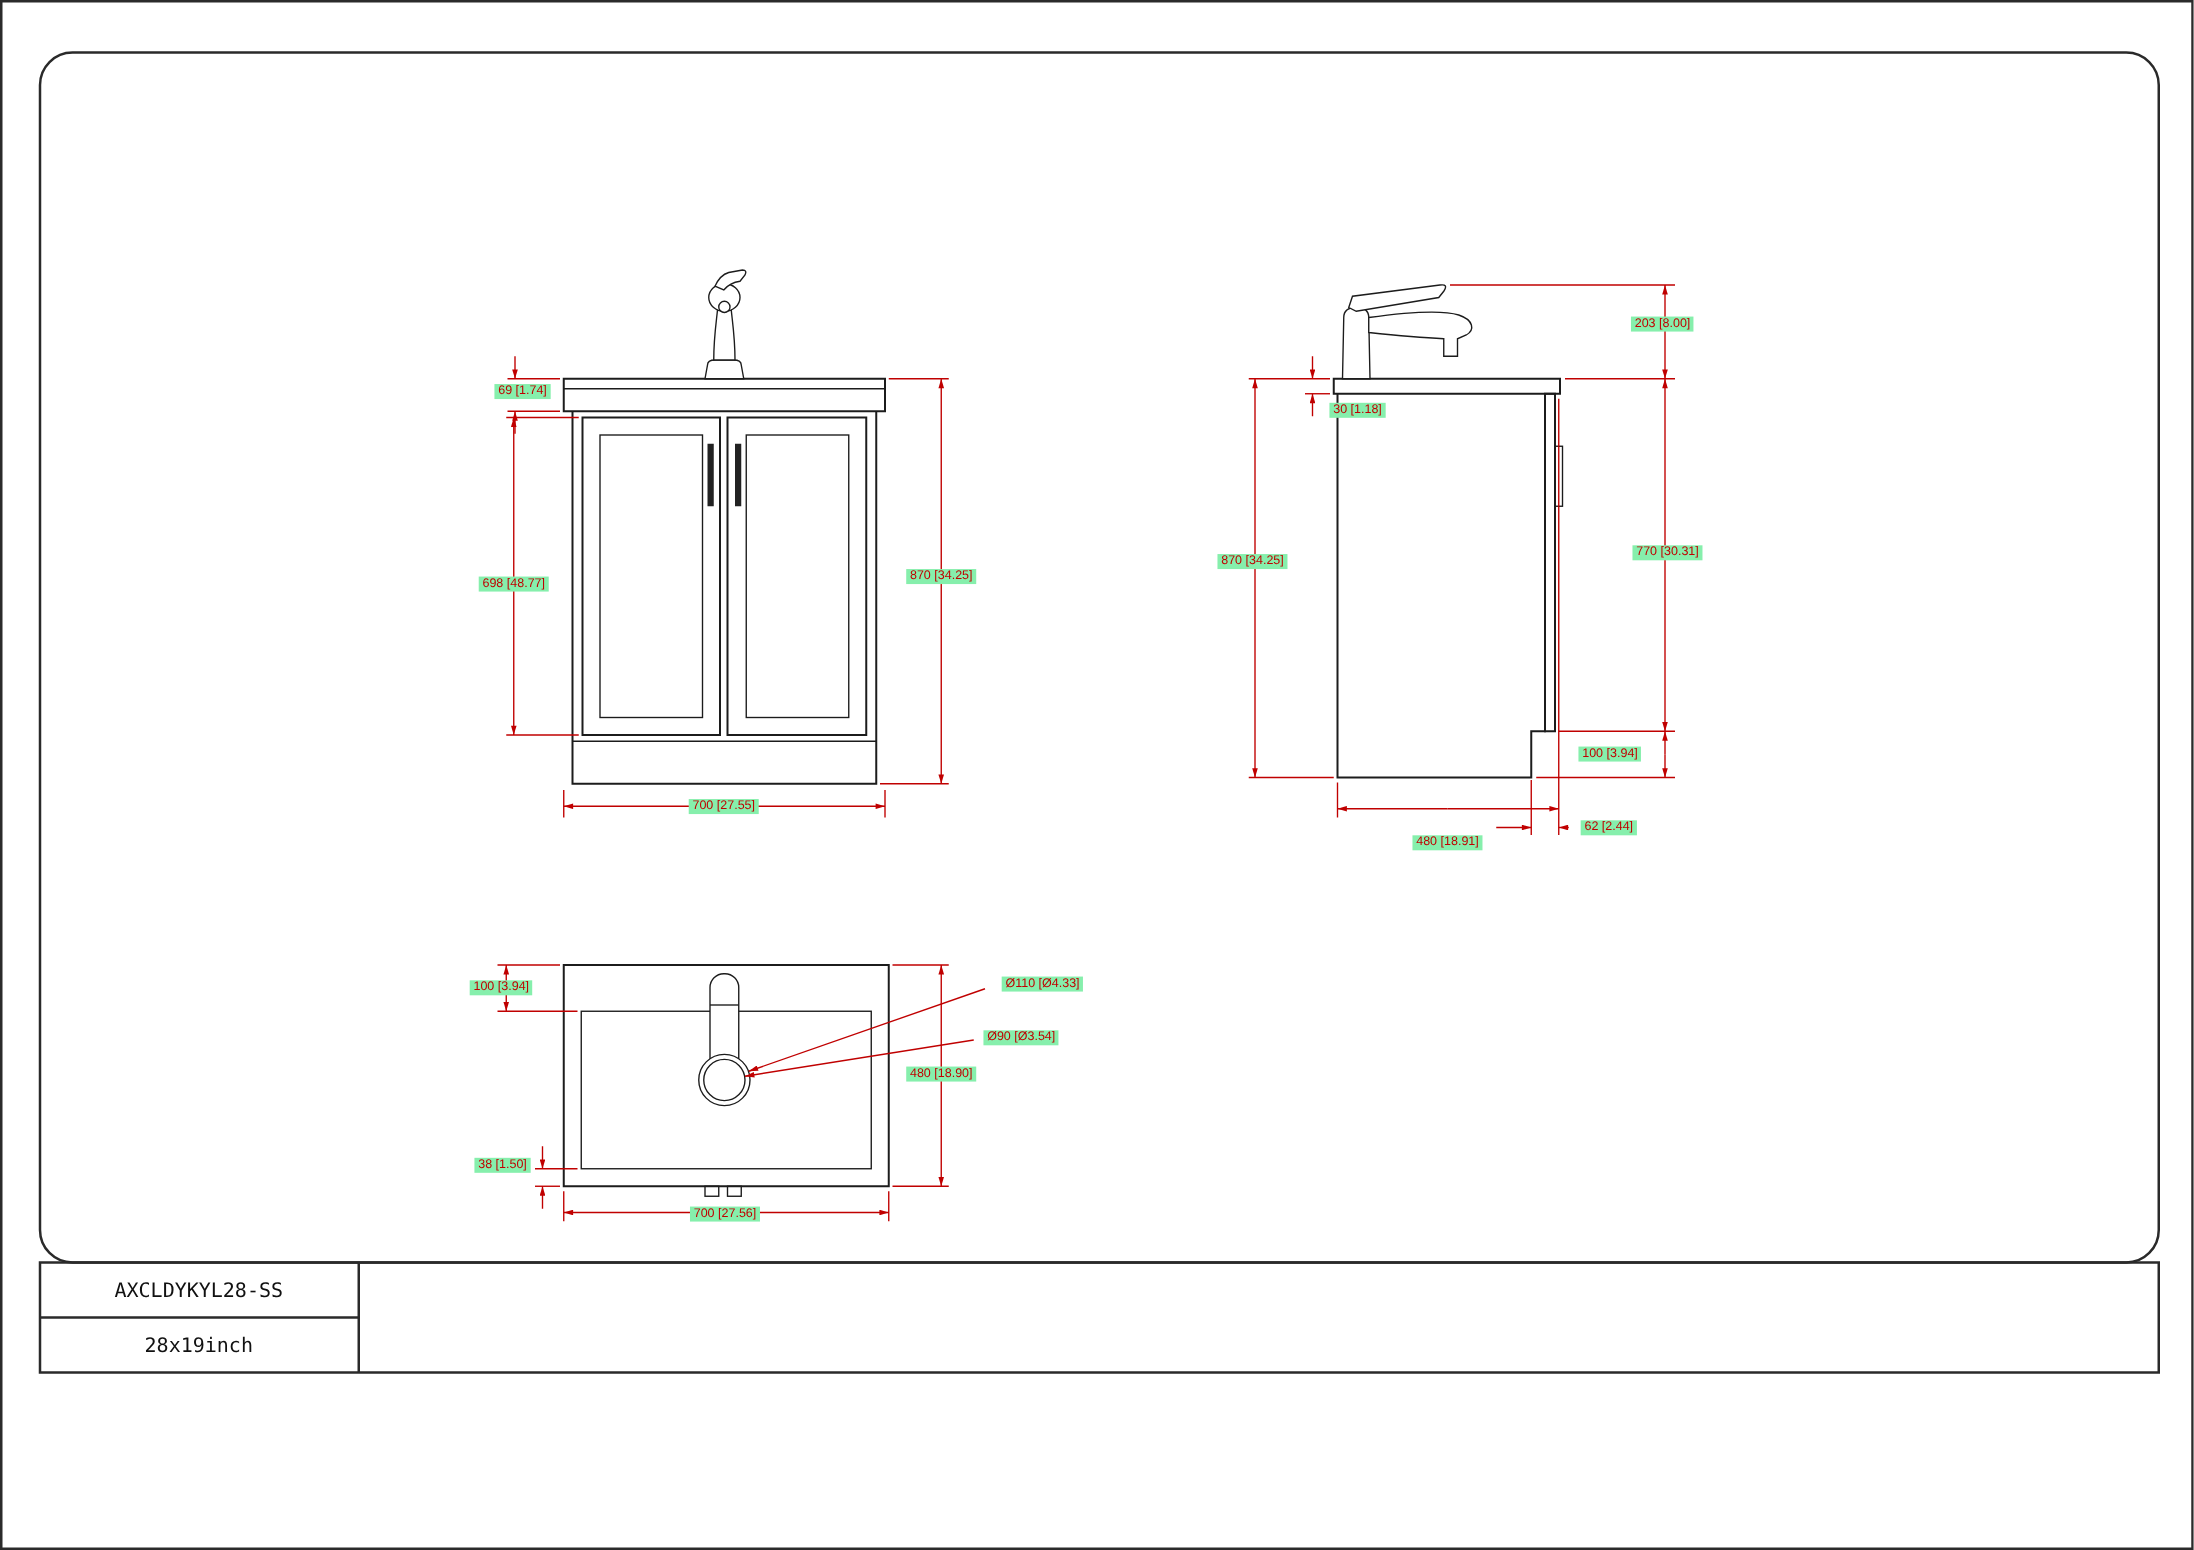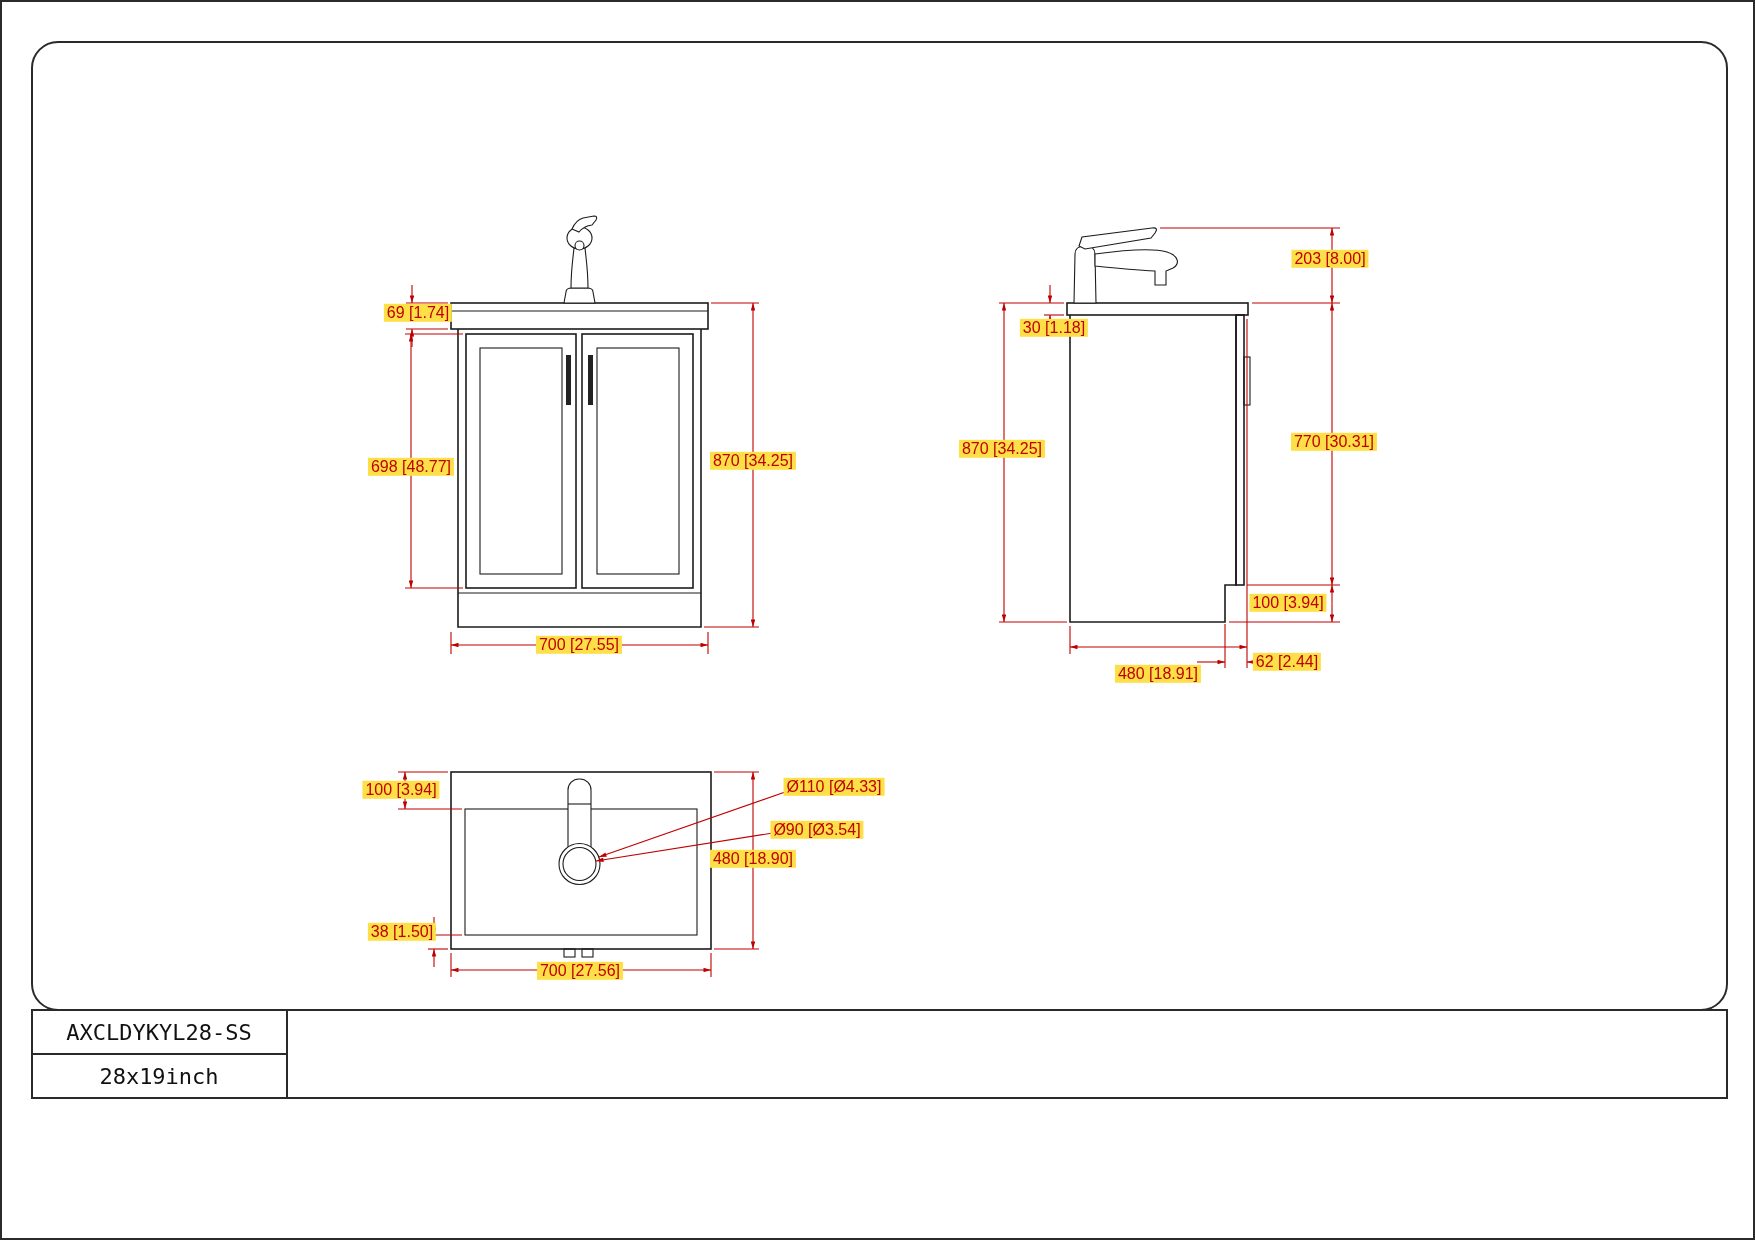--- a/index.html
+++ b/index.html
@@ -15,32 +15,32 @@
   svg{position:absolute;left:0;top:0;}
   .draw{stroke:#1c1c1c;stroke-width:1.6;fill:none;stroke-linejoin:miter;}
   .draw-thin{stroke:#1c1c1c;stroke-width:1.1;fill:none;}
   .fillwhite{fill:#ffffff;}
   .dimline{stroke:#c00000;stroke-width:1.1;fill:none;}
   .border{stroke:#2a2a2a;stroke-width:2;fill:none;}
   .dim{
     position:absolute;
     transform:translate(-50%,-50%);
     color:#c00000;
-    background:#fde047;
-    font-size:16px;
+    background:#86efac;
+    font-size:10px;
     line-height:1.15;
     padding:0 3px;
     white-space:nowrap;
   }
   .tb-text{
     position:absolute;
     transform:translate(-50%,-50%);
     color:#111;
     font-family:"DejaVu Sans Mono","Liberation Mono",monospace;
-    font-size:22px;
+    font-size:16px;
     white-space:nowrap;
   }
 </style>
 </head>
 <body>
 
 <div class="sheet">
 
 <svg width="1755" height="1240" viewBox="0 0 1755 1240">
   <defs>
@@ -186,21 +186,21 @@
     <line class="dimline" x1="578" y1="968" x2="709" y2="968" marker-end="url(#arr)"></line>
   </g>
 </svg>
 
 <div class="dim" style="left:416px;top:311px">69 [1.74]</div>
 <div class="dim" style="left:409px;top:465px">698 [48.77]</div>
 <div class="dim" style="left:751px;top:459px">870 [34.25]</div>
 <div class="dim" style="left:577px;top:643px">700 [27.55]</div>
 
 <div class="dim" style="left:1328px;top:257px">203 [8.00]</div>
-<div class="dim" style="left:1052px;top:326px">30 [1.18]</div>
+<div class="dim" style="left:1084px;top:326px">30 [1.18]</div>
 <div class="dim" style="left:1000px;top:447px">870 [34.25]</div>
 <div class="dim" style="left:1332px;top:440px">770 [30.31]</div>
 <div class="dim" style="left:1286px;top:601px">100 [3.94]</div>
 <div class="dim" style="left:1156px;top:672px">480 [18.91]</div>
 <div class="dim" style="left:1285px;top:660px">62 [2.44]</div>
 
 <div class="dim" style="left:399px;top:788px">100 [3.94]</div>
 <div class="dim" style="left:832px;top:785px">Ø110 [Ø4.33]</div>
 <div class="dim" style="left:815px;top:828px">Ø90 [Ø3.54]</div>
 <div class="dim" style="left:751px;top:857px">480 [18.90]</div>

